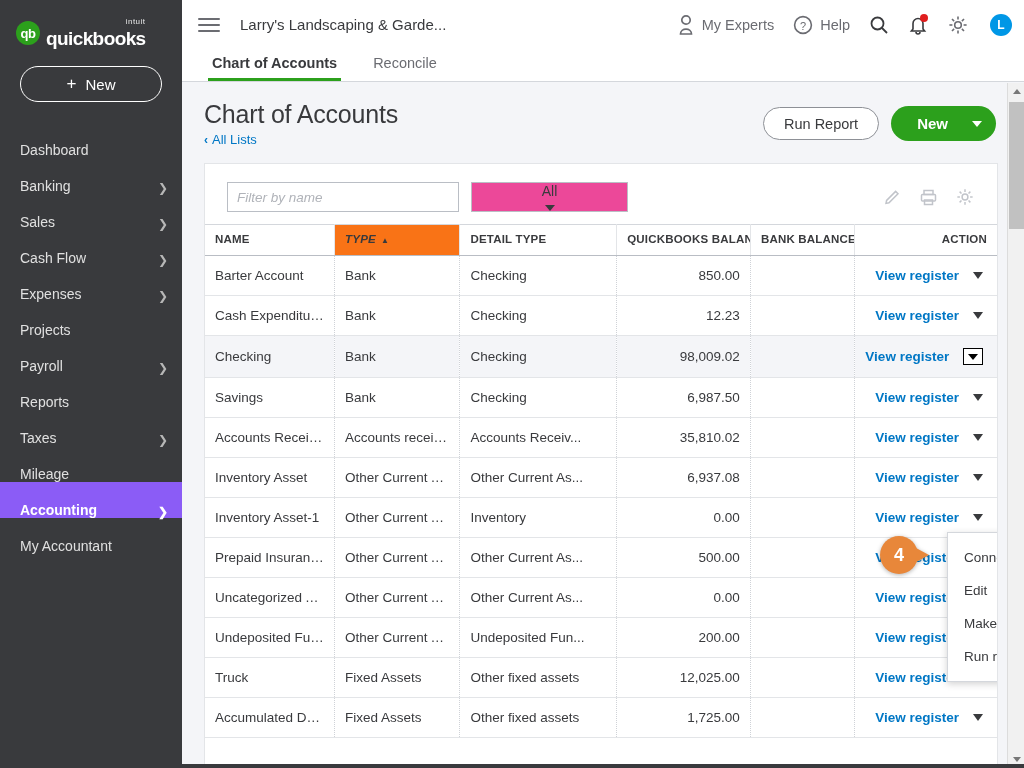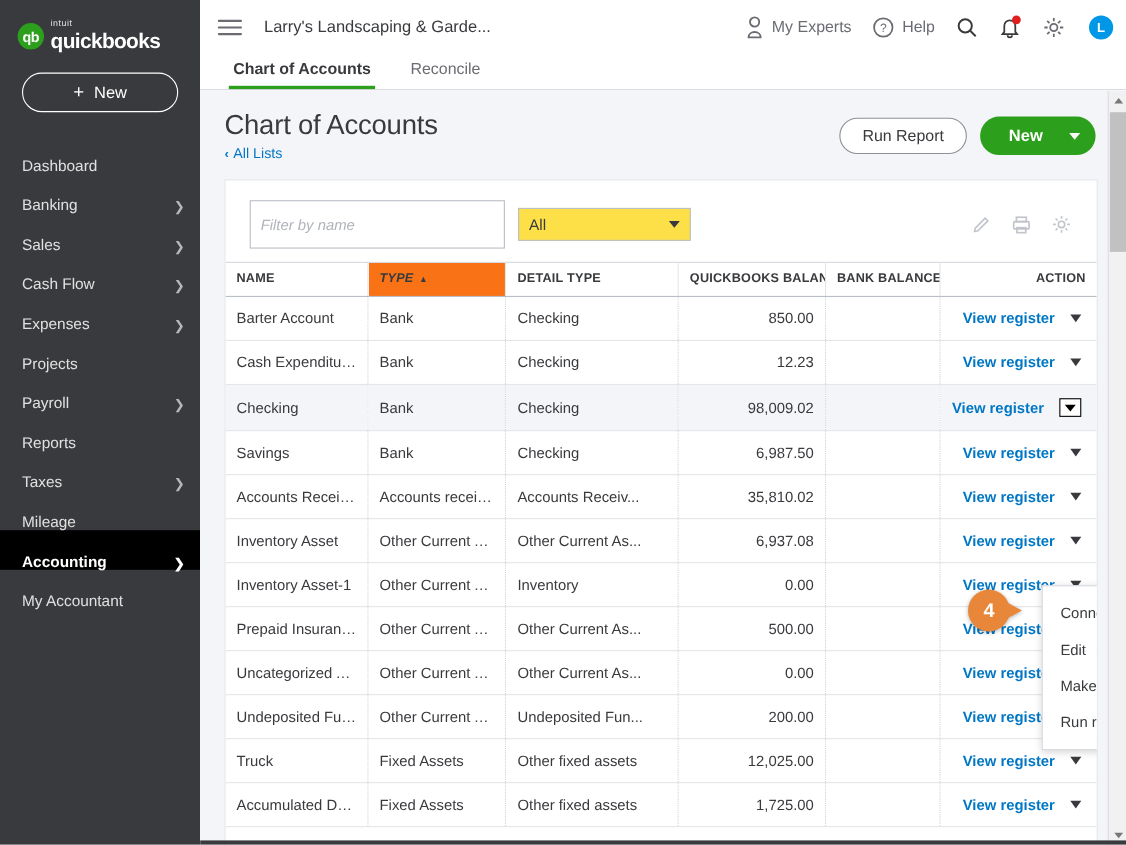--- a/index.html
+++ b/index.html
@@ -20,40 +20,40 @@
   }
   .brand { display: flex; align-items: center; padding: 14px 0 0 16px; height: 52px; }
   .brand-logo {
     width: 24px; height: 24px; border-radius: 50%;
     background: #2ca01c; color: #fff;
     font-size: 13px; font-weight: bold;
     display: flex; align-items: center; justify-content: center;
     letter-spacing: -0.5px;
   }
   .brand-text { margin-left: 6px; line-height: 1; }
-  .brand-intuit { font-size: 8px; color: #e8e8e8; letter-spacing: 0.5px; display:block; margin-bottom:3px;}
+  .brand-intuit { font-size: 8px; color: #e8e8e8; letter-spacing: 0.5px; display:block; margin-bottom:3px;text-align:right;}
   .brand-qb { font-size: 19px; color: #fff; font-weight: bold; letter-spacing: -0.6px; display:block; }
 
   .new-btn-wrap { padding: 14px 20px 18px 20px; }
   .new-btn {
     width: 142px; height: 36px; border-radius: 18px;
     border: 1.5px solid #fff; background: transparent;
     color: #fff; font-size: 15px; cursor: pointer;
     display: flex; align-items: center; justify-content: center; gap: 9px;
     font-family: "Liberation Sans", sans-serif;
   }
   .new-btn .plus { font-size: 17px; font-weight: 300; }
 
   .nav-list { margin-top: 2px; }
   .nav-item {
     height: 36px; display: flex; align-items: flex-end;
     padding: 0 14px 0 20px; color: #e0e0e0; font-size: 14px;
     cursor: pointer; justify-content: space-between;
   }
-  .nav-item.active { background: #000000; color: #fff; font-weight: bold; }
+  .nav-item.active { background: #8b5cf6; color: #fff; font-weight: bold; }
   .nav-chevron { font-size: 12px; color: #b7b7b7; line-height: 1; }
   .nav-item.active .nav-chevron { color: #fff; }
 
   
   #main { flex: 1; height: 768px; position: relative; background: #fff; display: flex; flex-direction: column; }
 
   
   #topbar {
     height: 50px; flex: 0 0 50px; background: #fff;
     display: flex; align-items: center; padding: 0 12px 0 16px;
@@ -114,30 +114,30 @@
   .caret-down { width:0;height:0;border-left:5px solid transparent;border-right:5px solid transparent;border-top:6px solid currentColor; }
 
   
   .card {
     margin: 16px 26px 0 22px; background: #fff;
     border: 1px solid #e3e5e8;
     height: 620px; position: relative; overflow: hidden;
   }
   .filter-row { display: flex; align-items: center; padding: 18px 22px 12px 22px; }
   .filter-input {
-    width: 232px; height: 44px; border: 1px solid #babec5; background: #fff;
+    width: 232px; height: 30px; border: 1px solid #babec5; background: #fff;
     padding: 0 9px; font-size: 13.5px; color: #393a3d;
     font-family: "Liberation Sans", sans-serif; outline: none;
   }
   .filter-input::placeholder { color: #b0b3b9; font-style: italic; }
   .select-box {
     margin-left: 12px; width: 157px; height: 30px;
-    border: 1px solid #babec5; background: #fde047;
+    border: 1px solid #babec5; background: #ec4899;
     display: flex; align-items: center; padding: 0 9px;
-    font-size: 14px; color: #393a3d; cursor: pointer; justify-content: space-between;
+    font-size: 14px; color: #393a3d; cursor: pointer; justify-content: space-between; flex-direction: column;
   }
   .select-box .caret { width:0;height:0;border-left:5px solid transparent;border-right:5px solid transparent;border-top:6px solid #393a3d; }
   .filter-icons { margin-left: auto; display: flex; align-items: center; gap: 17px; }
   .ficon { cursor: pointer; color: #c1c4ca; display: flex; }
 
   
   table.coa { width: 100%; border-collapse: collapse; table-layout: fixed; }
   table.coa th {
     font-size: 11.5px; color: #393a3d; font-weight: bold; letter-spacing: 0.2px;
     text-align: left; padding: 8px 10px 10px 10px;

